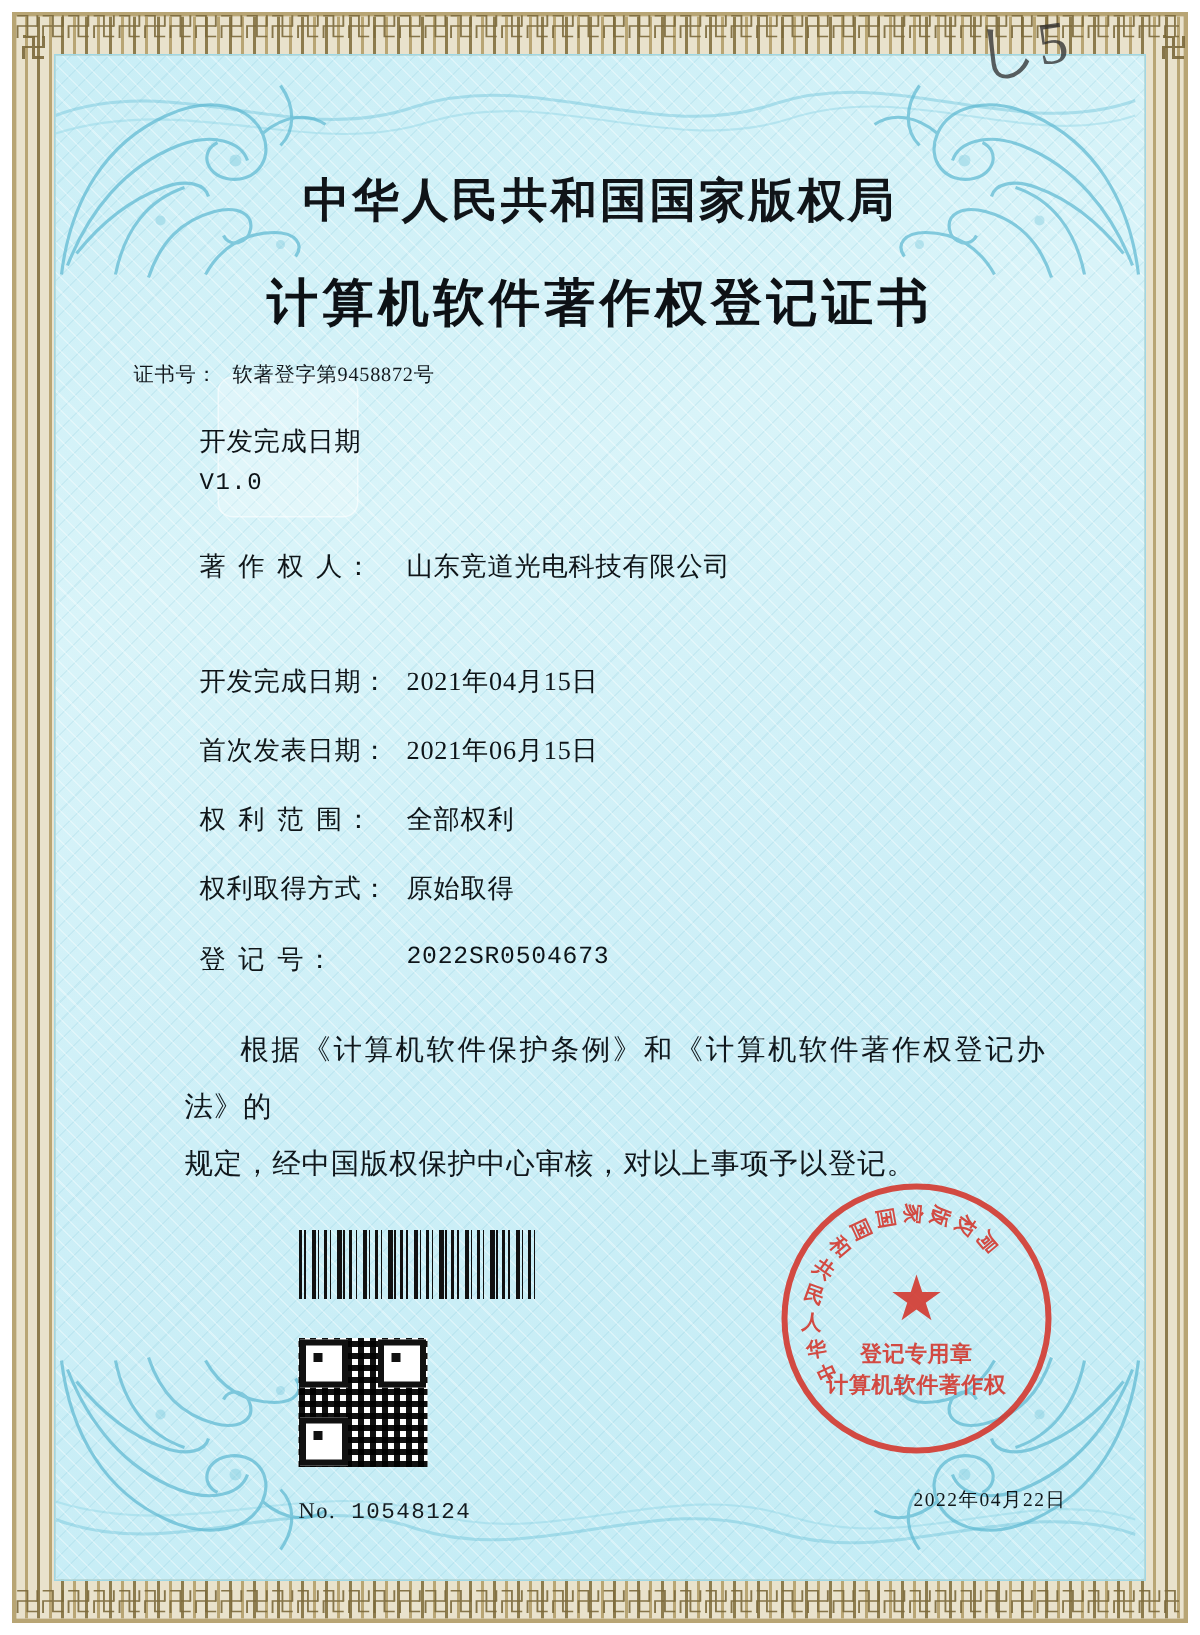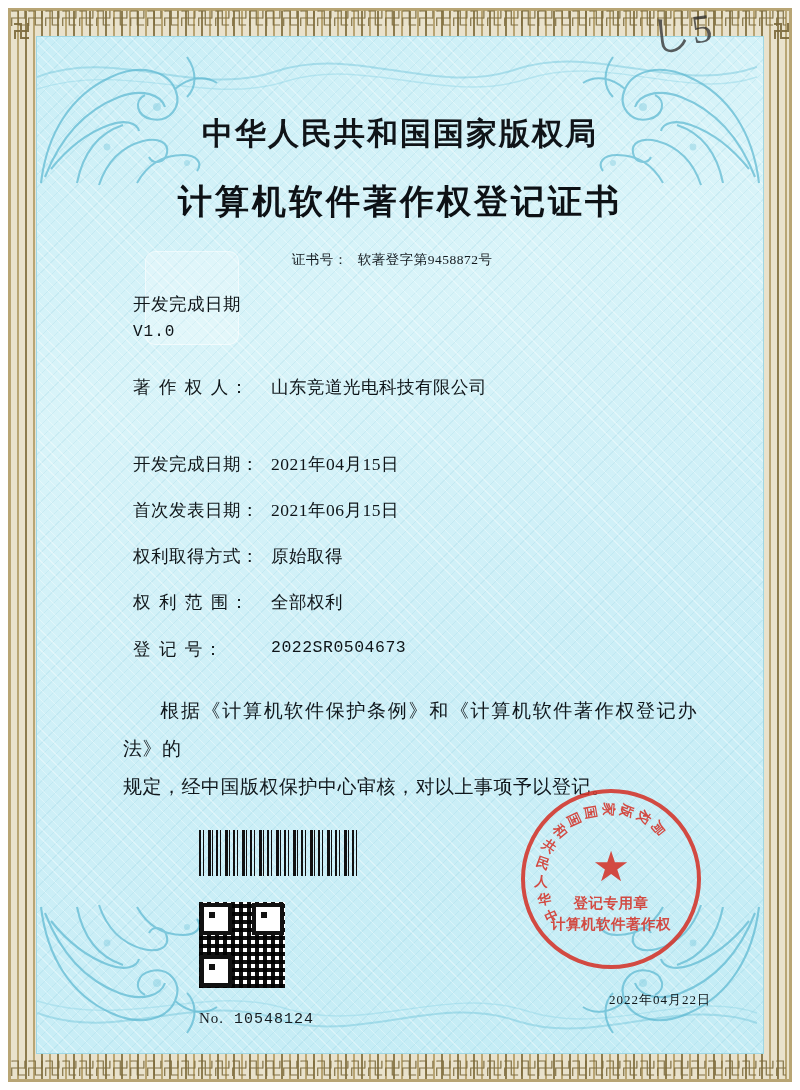--- a/index.html
+++ b/index.html
@@ -130,23 +130,23 @@
     text-align: center;
     font-size: 34px;
     font-weight: bold;
     letter-spacing: 3px;
     margin-top: 24px;
     color: #0d1115;
     font-family: "Liberation Serif", serif;
   }
 
   .cert-no {
-    text-align: center;
+    text-align: left;
     font-size: 13.5px;
-    margin-top: 26px;
+    margin-top: 16px;
     padding-right: 16px;
     color: #12181d;
     letter-spacing: 0.5px;
   }
   .cert-no .cn-label { margin-right: 10px; }
 
   .fields {
     margin-top: 22px;
     padding-left: 44px;
   }
@@ -450,27 +450,27 @@
           <div class="field-label tight">开发完成日期：</div>
           <div class="field-value">2021年04月15日</div>
         </div>
 
         <div class="field-row">
           <div class="field-label tight">首次发表日期：</div>
           <div class="field-value">2021年06月15日</div>
         </div>
 
         <div class="field-row">
+          <div class="field-label">权 利 范 围：</div>
+          <div class="field-value">全部权利</div>
+        </div>
+
+        <div class="field-row">
           <div class="field-label tight">权利取得方式：</div>
           <div class="field-value">原始取得</div>
-        </div>
-
-        <div class="field-row">
-          <div class="field-label">权 利 范 围：</div>
-          <div class="field-value">全部权利</div>
         </div>
 
         <div class="field-row">
           <div class="field-label">登  记  号：</div>
           <div class="field-value mono">2022SR0504673</div>
         </div>
 
       </div>
 
       <div class="statement">

